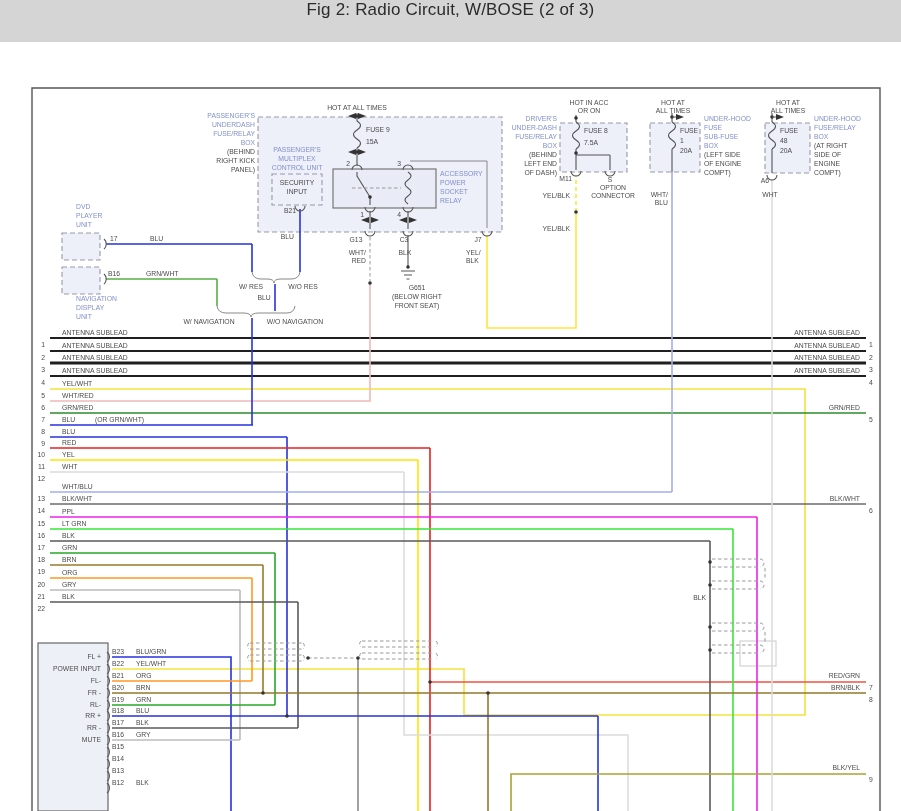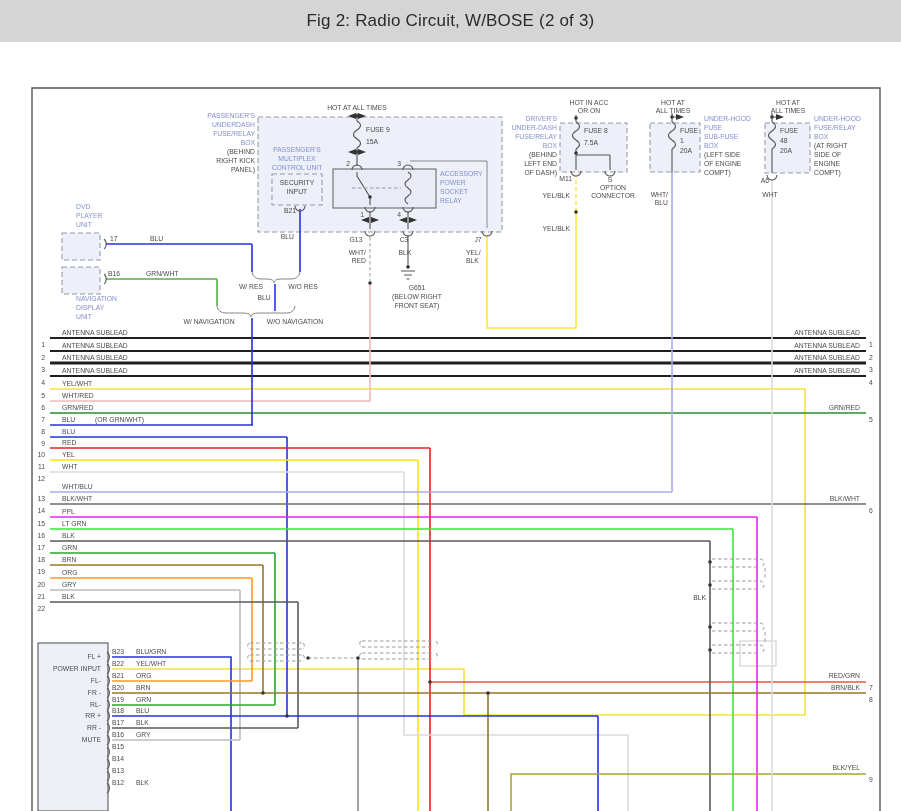--- a/index.html
+++ b/index.html
@@ -1,19 +1,19 @@
 <!DOCTYPE html>
 <html><head>
 <meta charset="utf-8">
 <style>
   html,body{margin:0;padding:0}
   body{width:901px;height:811px;position:relative;background:#fff;overflow:hidden;
        font-family:"Liberation Sans",sans-serif}
   .header{position:absolute;top:0;left:0;width:901px;height:42px;background:#d5d5d5;
-          display:flex;align-items:center;justify-content:center}
+          display:flex;align-items:flex-start;justify-content:center}
   .header h1{margin:0;font-size:17px;font-weight:normal;color:#2b2b2b;letter-spacing:.2px}
   svg{position:absolute;top:0;left:0}
   text{font-family:"Liberation Sans",sans-serif}
   .t{font-size:6.8px;fill:#4a4a4a}
   .b{font-size:6.8px;fill:#8190cb}
   .frame{stroke:#555;fill:none;stroke-width:1.4}
   .boxf{fill:#edeff9;stroke:#99a;stroke-width:1.1;stroke-dasharray:5,3}
   .boxs{fill:#e9ecf6;stroke:#777;stroke-width:1.2}
   .pbox{fill:#eef0f8;stroke:#666;stroke-width:1.2}
   .mbox{fill:#fff;stroke:#c9c9c9;stroke-width:1}

